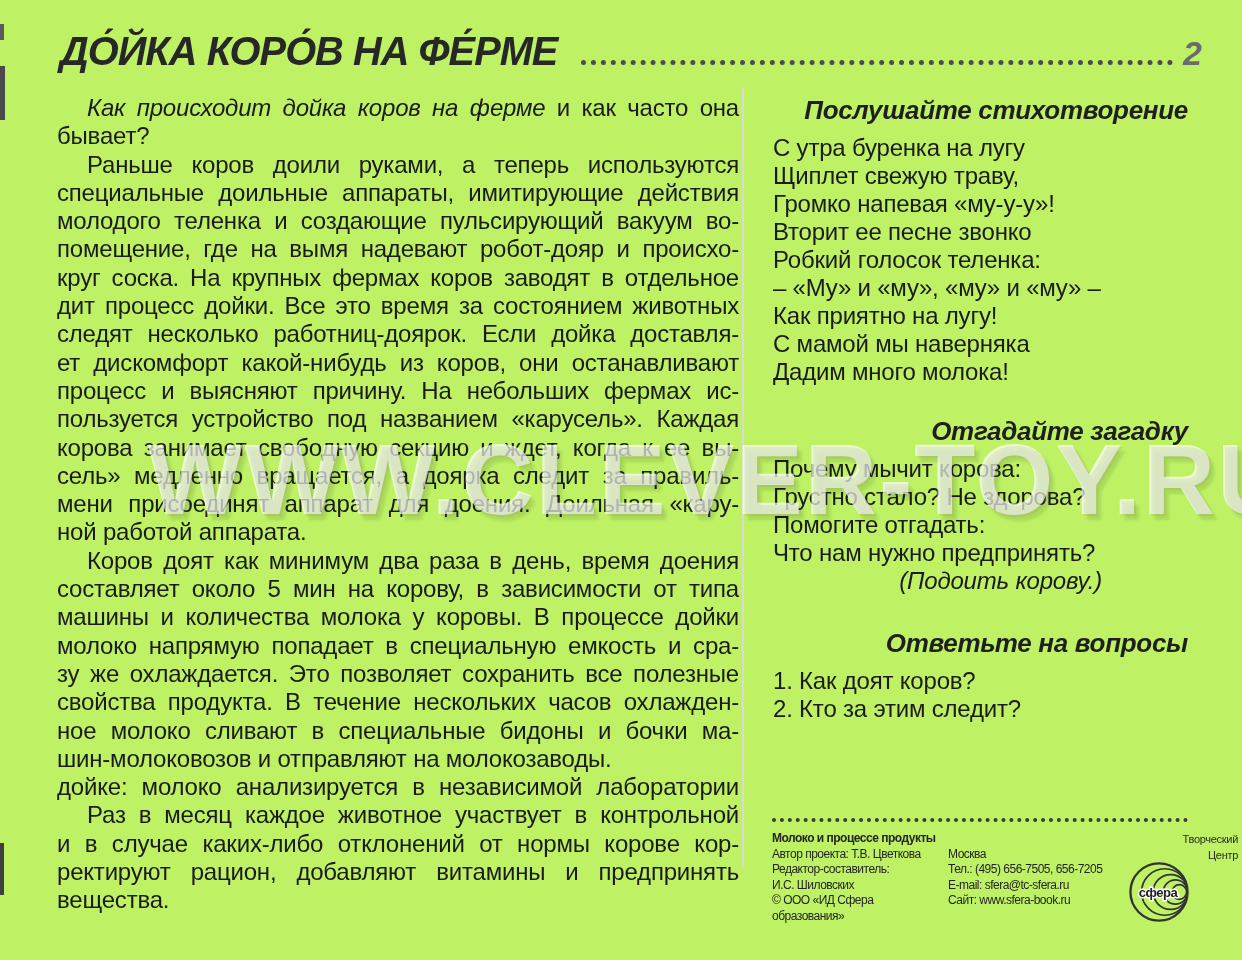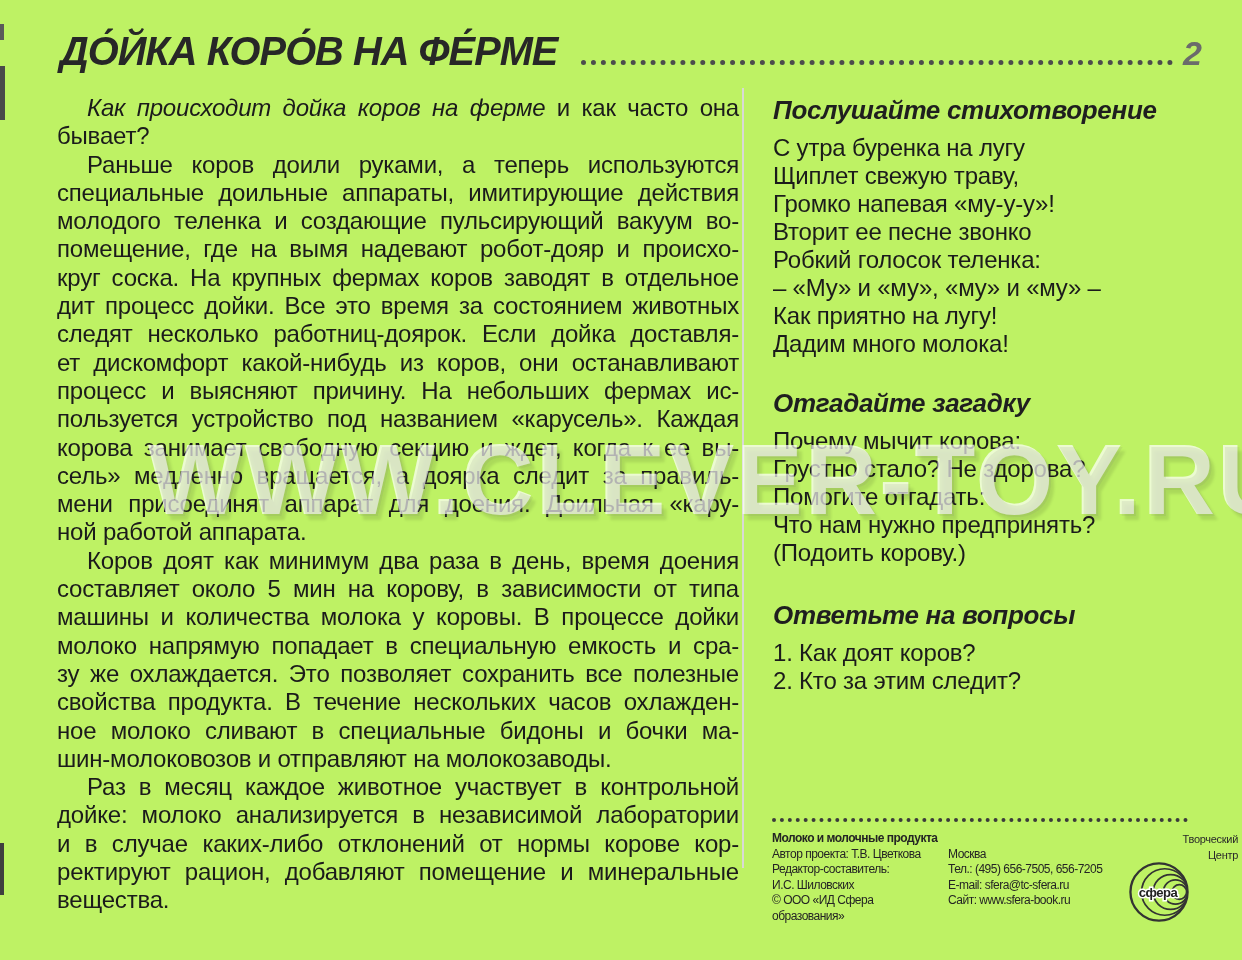--- a/index.html
+++ b/index.html
@@ -25,25 +25,25 @@
   .line { text-align:justify; text-align-last:justify; white-space:normal; }
   .line.first { text-indent:30px; }
   .line.last { text-align-last:left; }
   .italic { font-style:italic;margin-top:12px; }
 
   
   .divider { position:absolute; left:742px; top:88px; width:2px; height:780px; background:#d9d9d5; }
 
   
   .right-col { position:absolute; left:773px; top:96px; width:415px; font-size:24px; line-height:28px; letter-spacing:-0.2px; }
-  .rc-heading { font-size:26px; font-weight:bold; font-style:italic; color:#1f1f1f; line-height:28px; margin:0 0 10px 0; letter-spacing:-0.3px; }
+  .rc-heading { font-size:26px; font-weight:bold; font-style:italic; color:#1f1f1f; line-height:28px; margin:0 0 10px 0; letter-spacing:-0.3px;text-align:right; }
   .rc-section { margin:0; }
   .rc-section.riddle { margin-top:31px; }
   .rc-section.questions { margin-top:34px; }
-  .riddle-answer { padding-right:86px; }
+  .riddle-answer { font-style:italic; text-align:right; padding-right:86px; }
 
   
   .footer { position:absolute; left:772px; top:818px; width:466px; }
   .footer-rule { width:416px; height:0; border-top:4px dotted #3b3b3b; margin-bottom:9px; }
   .footer-grid { display:grid; grid-template-columns:176px 184px 1fr; column-gap:0; font-size:12px; line-height:15.5px; letter-spacing:-0.5px; color:#242424; }
   .footer-title { font-weight:bold; }
   .f-line {}
   .f-col2 { padding-top:15.5px; }
   .f-logo { position:relative; height:100px; }
   .logo-line1, .logo-line2 { text-align:right; font-size:11px; line-height:16px; letter-spacing:-0.3px; color:#2a2a2a; }
@@ -104,42 +104,43 @@
           <div class="line first">Коров доят как минимум два раза в день, время доения</div>
           <div class="line">составляет около 5 мин на корову, в зависимости от типа</div>
           <div class="line">машины и количества молока у коровы. В процессе дойки</div>
           <div class="line">молоко напрямую попадает в специальную емкость и сра-</div>
           <div class="line">зу же охлаждается. Это позволяет сохранить все полезные</div>
           <div class="line">свойства продукта. В течение нескольких часов охлажден-</div>
           <div class="line">ное молоко сливают в специальные бидоны и бочки ма-</div>
           <div class="line last">шин-молоковозов и отправляют на молокозаводы.</div>
         </div>
         <div class="para">
+          <div class="line">дойке: молоко анализируется в независимой лаборатории</div>
           <div class="line first">Раз в месяц каждое животное участвует в контрольной</div>
-          <div class="line">дойке: молоко анализируется в независимой лаборатории</div>
           <div class="line">и в случае каких-либо отклонений от нормы корове кор-</div>
-          <div class="line">ректируют рацион, добавляют помещение и минеральные</div>
+          <div class="line">ректируют рацион, добавляют витамины и предпринять</div>
           <div class="line last">вещества.</div>
         </div>
       </div>
   </div>
 
   <div class="divider"></div>
 
   <div class="right-col">
     <div class="rc-section poem">
       <div class="rc-heading">Послушайте стихотворение</div>
       <div>
           <div class="poem-line">С утра буренка на лугу</div>
           <div class="poem-line">Щиплет свежую траву,</div>
           <div class="poem-line">Громко напевая «му-у-у»!</div>
           <div class="poem-line">Вторит ее песне звонко</div>
           <div class="poem-line">Робкий голосок теленка:</div>
           <div class="poem-line">– «Му» и «му», «му» и «му» –</div>
           <div class="poem-line">Как приятно на лугу!</div>
+          <div class="poem-line">С мамой мы наверняка</div>
           <div class="poem-line">Дадим много молока!</div>
         </div>
     </div>
     <div class="rc-section riddle">
       <div class="rc-heading">Отгадайте загадку</div>
       <div>
           <div class="riddle-line">Почему мычит корова:</div>
           <div class="riddle-line">Грустно стало? Не здорова?</div>
           <div class="riddle-line">Помогите отгадать:</div>
           <div class="riddle-line">Что нам нужно предпринять?</div>
@@ -152,21 +153,21 @@
           <div class="question-line">1. Как доят коров?</div>
           <div class="question-line">2. Кто за этим следит?</div>
         </div>
     </div>
   </div>
 
   <div class="footer">
     <div class="footer-rule"></div>
     <div class="footer-grid">
       <div class="f-col1">
-        <div class="footer-title">Молоко и молочные продукта</div>
+        <div class="footer-title">Молоко и процессе продукты</div>
         <div>
             <div class="f-line">Автор проекта: Т.В. Цветкова</div>
             <div class="f-line">Редактор-составитель:</div>
             <div class="f-line">И.С. Шиловских</div>
             <div class="f-line">© ООО «ИД Сфера образования»</div>
           </div>
       </div>
       <div class="f-col2">
         <div>
             <div class="f-line">Москва</div>

